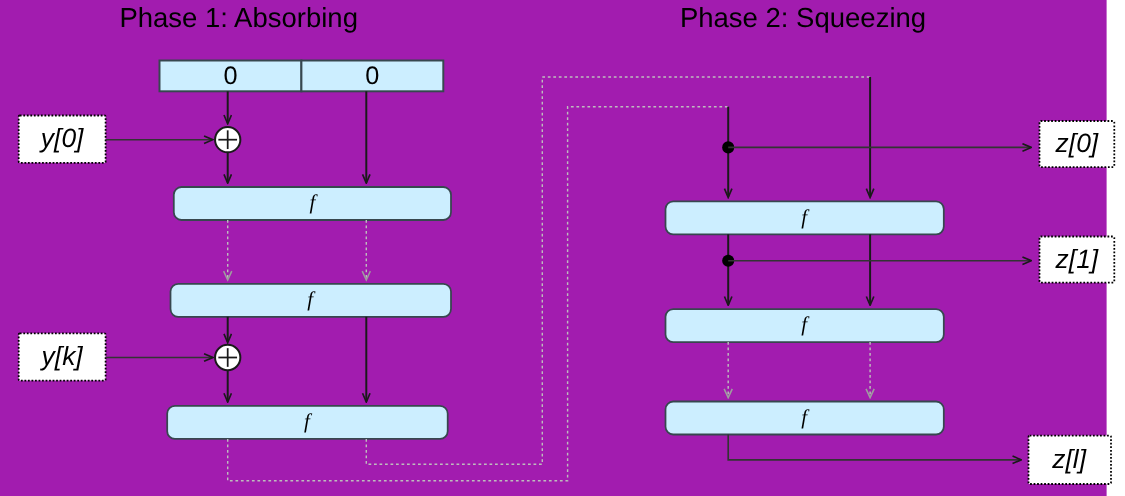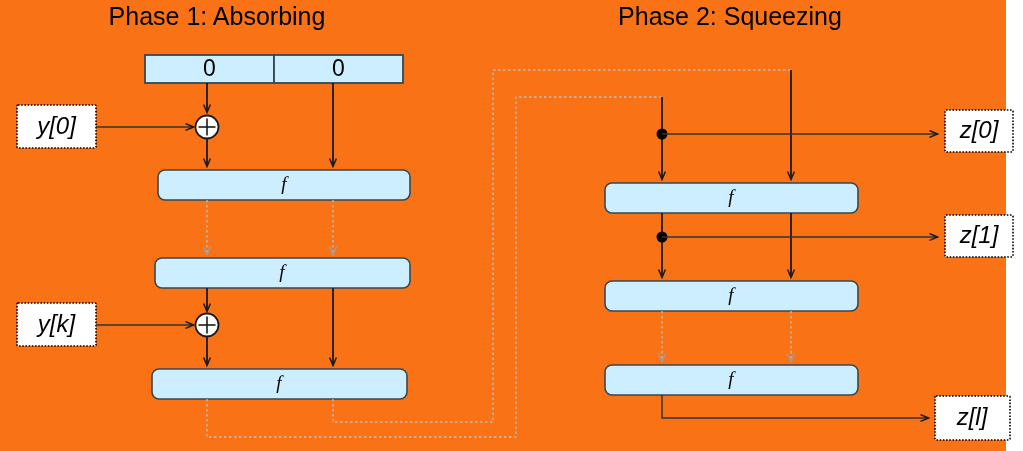--- a/index.html
+++ b/index.html
@@ -10,21 +10,21 @@
   body {
     width: 1023px;
     height: 451px;
     overflow: hidden;
     font-family: "Liberation Sans", sans-serif;
   }
   #canvas {
     position: relative;
     width: 1006px;
     height: 451px;
-    background: #f97316;
+    background: #a21caf;
   }
   svg.diagram {
     position: absolute;
     top: 0;
     left: 0;
     width: 1023px;
     height: 451px;
   }
   .phase-title {
     font-family: "Liberation Sans", sans-serif;

